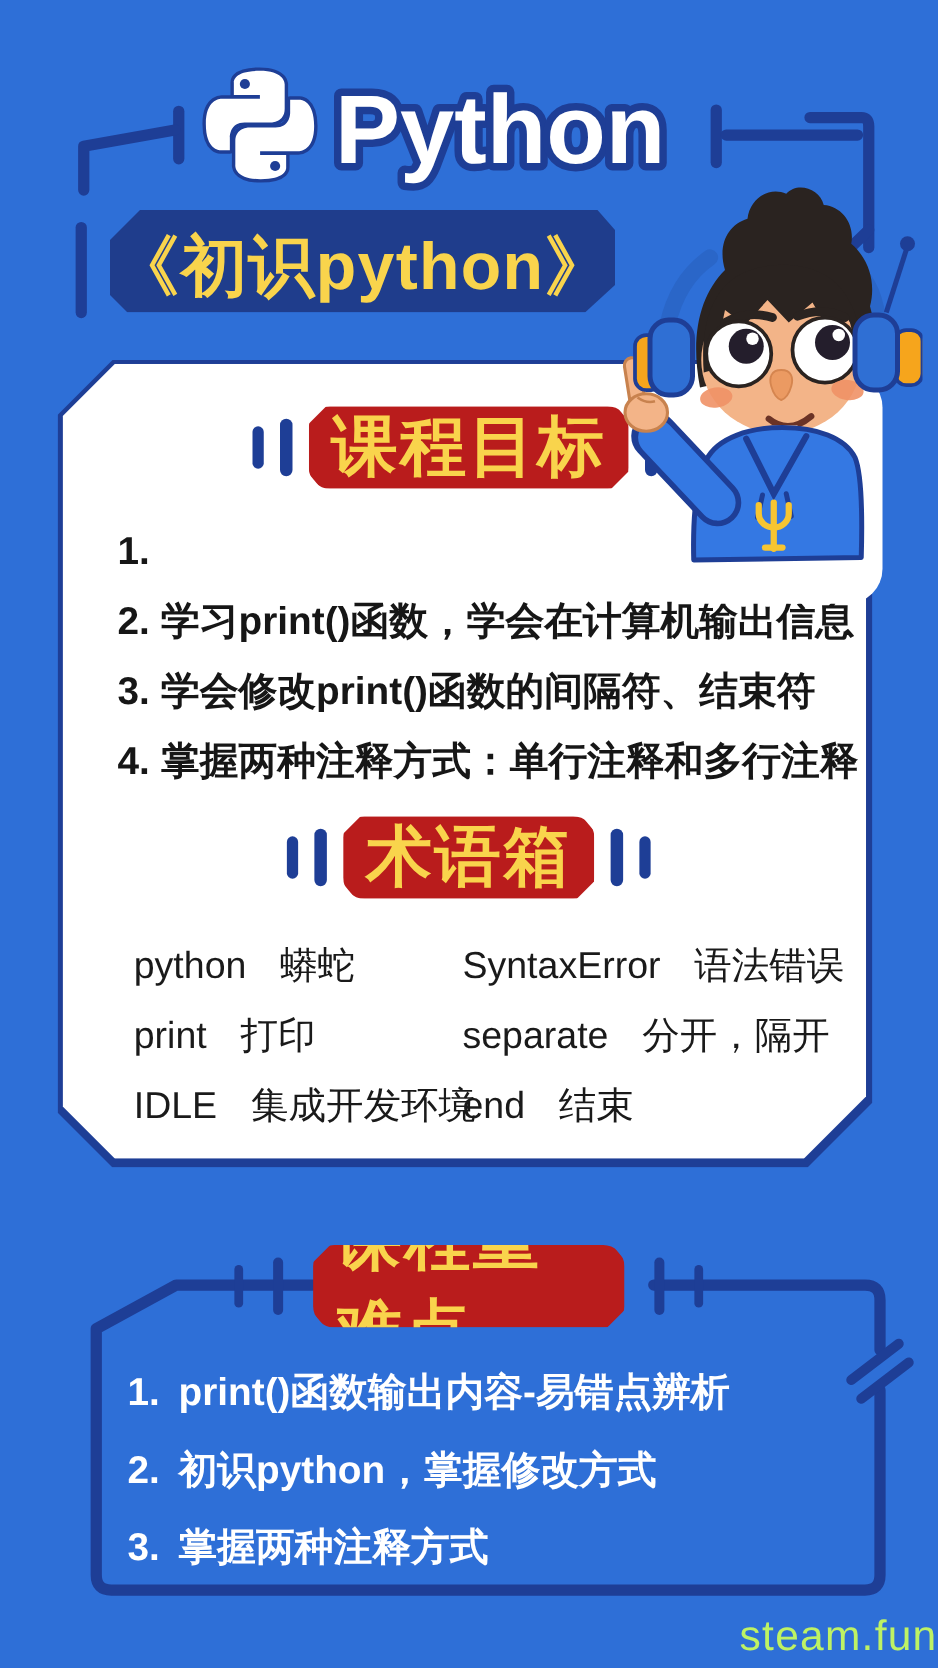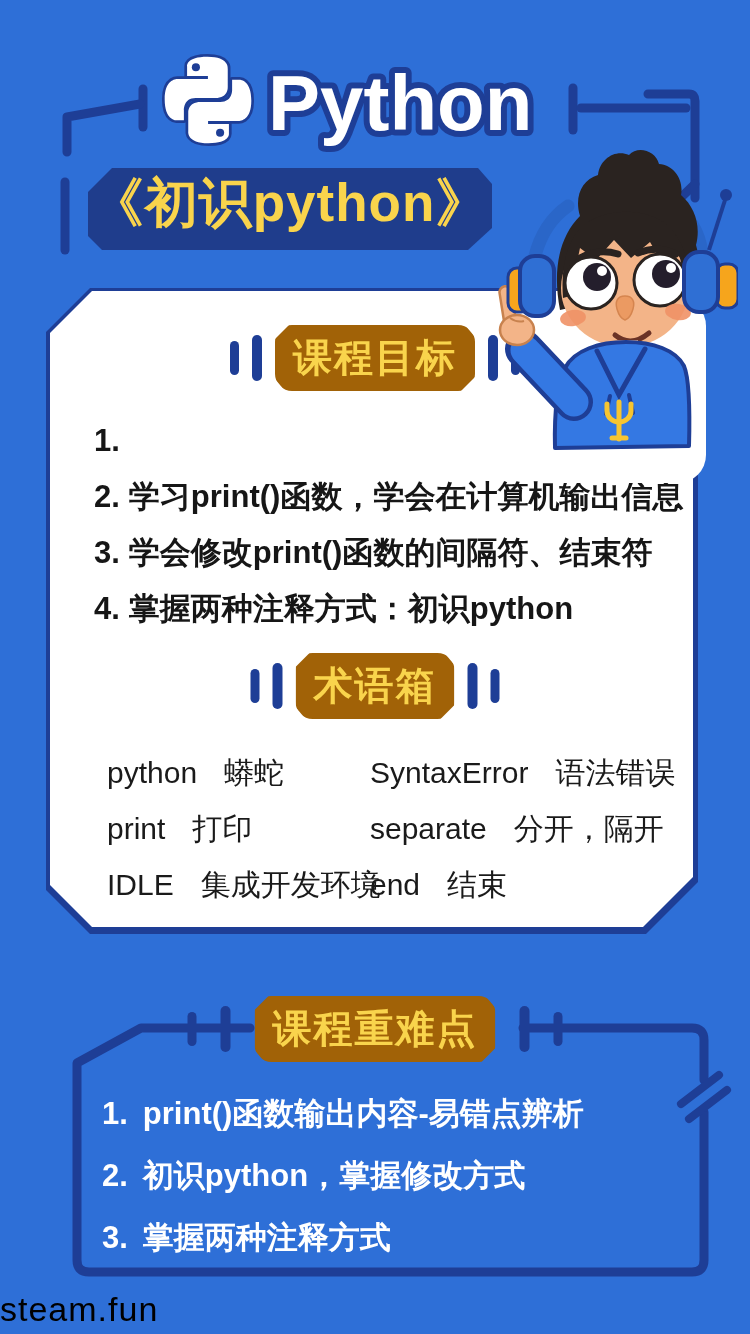--- a/index.html
+++ b/index.html
@@ -17,21 +17,21 @@
 
   
   .logo-svg { position:absolute; left:160px; top:52px; width:96px; height:96px; z-index:3; }
   .title-svg { position:absolute; left:260px; top:42px; width:330px; height:120px; overflow:visible; z-index:3; }
 
   
   .banner {
     position:absolute; left:88px; top:168px; width:404px; height:82px; z-index:3;
     background:#1f3d8c;
     clip-path:polygon(24px 0, calc(100% - 14px) 0, 100% 16px, 100% calc(100% - 22px), calc(100% - 24px) 100%, 14px 100%, 0 calc(100% - 14px), 0 24px);
-    display:flex; align-items:flex-start; justify-content:center;
+    display:flex; align-items:flex-end; justify-content:center;
   }
   .banner-text { color:#f9d44c; font-size:53px; font-weight:bold; letter-spacing:1px; }
 
   
   .card-outer {
     position:absolute; left:46px; top:288px; width:652px; height:646px; z-index:2;
     background:#1e3e96;
     clip-path:polygon(44px 0, calc(100% - 44px) 0, 100% 44px, 100% calc(100% - 52px), calc(100% - 52px) 100%, 44px 100%, 0 calc(100% - 44px), 0 44px);
   }
   .card-inner {
@@ -41,25 +41,25 @@
   }
 
   
   .badge-row {
     position:absolute; left:50%; transform:translateX(-50%);
     display:flex; align-items:center; gap:13px; z-index:3;
   }
   .badge-row .bar-s { width:9px;  height:34px; border-radius:5px; background:#1e3e96; }
   .badge-row .bar-l { width:10px; height:46px; border-radius:5px; background:#1e3e96; }
   .badge {
-    background:#a16207; color:#f9d44c;
+    background:#b91c1c; color:#f9d44c;
     min-width:142px; height:66px; padding:0 18px;
     border-radius:17px;
     display:flex; align-items:center; justify-content:center;
-    font-size:39px; font-weight:bold; letter-spacing:2px;
+    font-size:53px; font-weight:bold; letter-spacing:2px;
     clip-path:polygon(14px 0, calc(100% - 10px) 0, 100% 12px, 100% calc(100% - 14px), calc(100% - 14px) 100%, 10px 100%, 0 calc(100% - 12px), 0 14px);
   }
   .row-objectives { top:325px; }
   .row-glossary   { top:653px; }
   .row-keypoints  { top:996px;gap:24px; }
 
   
   .objectives-list {
     position:absolute; left:94px; top:424px; z-index:3; list-style:none;
     color:#161616; font-size:31px; font-weight:bold;
@@ -82,21 +82,21 @@
   }
   .keypoints-list li { display:flex; line-height:36px; margin-bottom:26px; white-space:nowrap; }
   .keypoints-list .num { margin-right:15px; }
 
   
   .mascot { position:absolute; left:468px; top:148px; width:270px; height:340px; z-index:4; }
 
   
   .footer {
     position:absolute; left:0; top:1290px; width:750px; z-index:3;
-    text-align:left; color:#000000; font-size:34px; font-weight:400; letter-spacing:1px;
+    text-align:right; color:#bef264; font-size:34px; font-weight:400; letter-spacing:1px;
   }
 </style>
 </head>
 <body>
 
 <div class="poster">
 
   <svg class="decor-svg" width="750" height="1334" viewBox="0 0 750 1334">
     <g stroke="#1e3e96" stroke-width="9" stroke-linecap="round" stroke-linejoin="round" fill="none">
 
@@ -154,21 +154,21 @@
     <li>
       <span class="num">2.</span>
       <span>学习print()函数，学会在计算机输出信息</span>
     </li>
     <li>
       <span class="num">3.</span>
       <span>学会修改print()函数的间隔符、结束符</span>
     </li>
     <li>
       <span class="num">4.</span>
-      <span>掌握两种注释方式：初识python</span>
+      <span>掌握两种注释方式：单行注释和多行注释</span>
     </li>
   </ol>
 
   <div class="badge-row row-glossary">
     <span class="bar-s"></span>
     <span class="bar-l"></span>
     <span class="badge">术语箱</span>
     <span class="bar-l"></span>
     <span class="bar-s"></span>
   </div>

